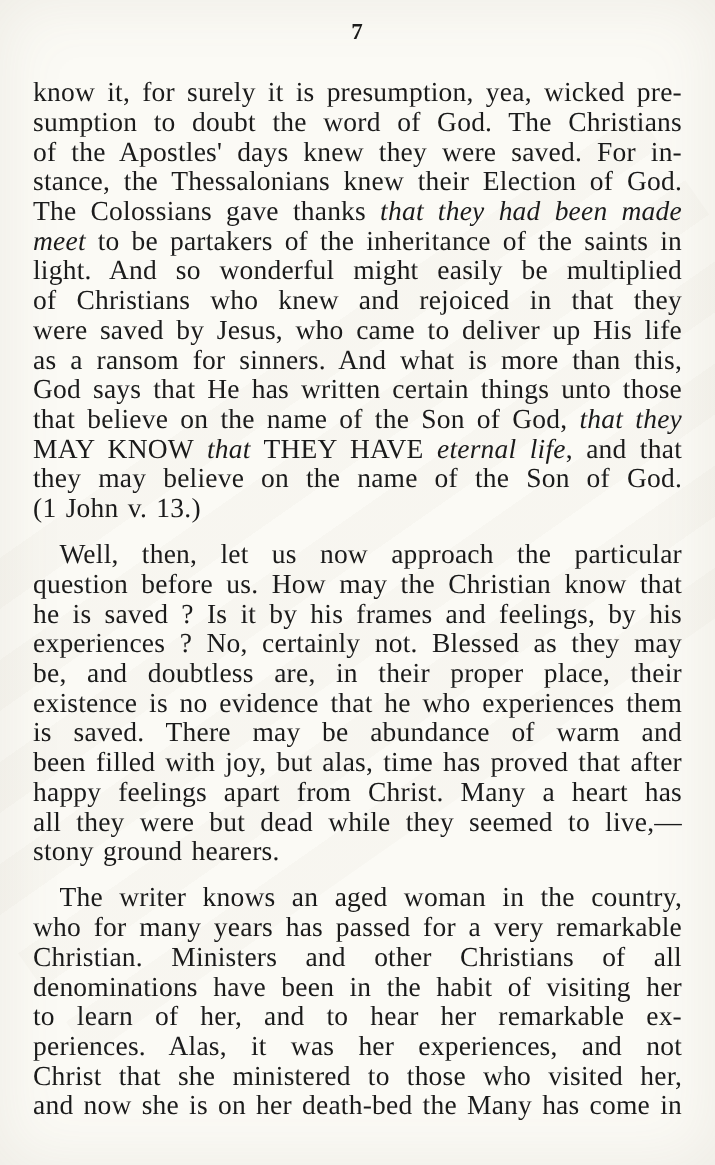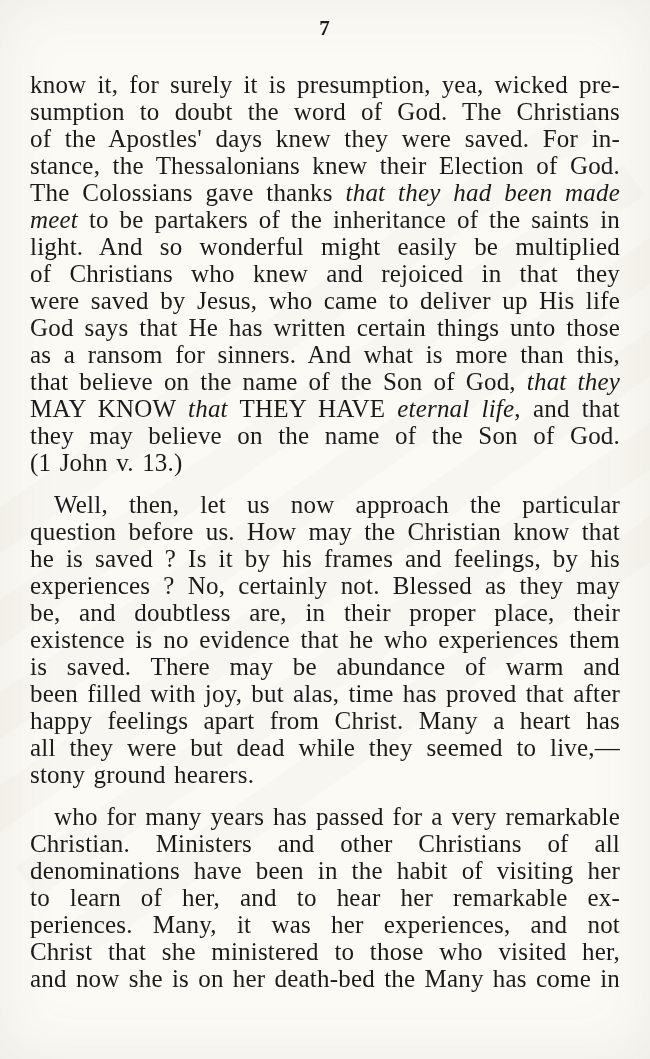--- a/index.html
+++ b/index.html
@@ -79,43 +79,44 @@
       <div class="paragraph">
         <div class="line"><span class="rm">know it, for surely it is presumption, yea, wicked pre-</span></div>
         <div class="line"><span class="rm">sumption to doubt the word of God.  The Christians</span></div>
         <div class="line"><span class="rm">of the Apostles' days knew they were saved.  For in-</span></div>
         <div class="line"><span class="rm">stance, the Thessalonians knew their Election of God.</span></div>
         <div class="line"><span class="rm">The Colossians gave thanks </span><span class="it">that they had been made</span></div>
         <div class="line"><span class="it">meet</span><span class="rm"> to be partakers of the inheritance of the saints in</span></div>
         <div class="line"><span class="rm">light.  And so wonderful might easily be multiplied</span></div>
         <div class="line"><span class="rm">of Christians who knew and rejoiced in that they</span></div>
         <div class="line"><span class="rm">were saved by Jesus, who came to deliver up His life</span></div>
+        <div class="line"><span class="rm">as a ransom for sinners.  And what is more than this,</span></div>
         <div class="line"><span class="rm">God says that He has written certain things unto those</span></div>
-        <div class="line"><span class="rm">as a ransom for sinners.  And what is more than this,</span></div>
         <div class="line"><span class="rm">that believe on the name of the Son of God, </span><span class="it">that they</span></div>
         <div class="line"><span class="rm">MAY KNOW </span><span class="it">that</span><span class="rm"> THEY HAVE </span><span class="it">eternal life</span><span class="rm">, and that</span></div>
         <div class="line"><span class="rm">they may believe on the name of the Son of God.</span></div>
         <div class="line end"><span class="rm">(1 John v. 13.)</span></div>
       </div>
       <div class="paragraph indent">
         <div class="line"><span class="rm">Well, then, let us now approach the particular</span></div>
         <div class="line"><span class="rm">question before us.  How may the Christian know that</span></div>
         <div class="line"><span class="rm">he is saved ?  Is it by his frames and feelings, by his</span></div>
         <div class="line"><span class="rm">experiences ?  No, certainly not.  Blessed as they may</span></div>
         <div class="line"><span class="rm">be, and doubtless are, in their proper place, their</span></div>
         <div class="line"><span class="rm">existence is no evidence that he who experiences them</span></div>
         <div class="line"><span class="rm">is saved.  There may be abundance of warm and</span></div>
         <div class="line"><span class="rm">been filled with joy, but alas, time has proved that after</span></div>
         <div class="line"><span class="rm">happy feelings apart from Christ.  Many a heart has</span></div>
         <div class="line"><span class="rm">all they were but dead while they seemed to live,—</span></div>
         <div class="line end"><span class="rm">stony ground hearers.</span></div>
       </div>
       <div class="paragraph indent">
+        <div class="line"><span class="rm">The writer knows an aged woman in the country,</span></div>
         <div class="line"><span class="rm">who for many years has passed for a very remarkable</span></div>
         <div class="line"><span class="rm">Christian.  Ministers and other Christians of all</span></div>
         <div class="line"><span class="rm">denominations have been in the habit of visiting her</span></div>
         <div class="line"><span class="rm">to learn of her, and to hear her remarkable ex-</span></div>
-        <div class="line"><span class="rm">periences.  Many, it was her experiences, and not</span></div>
+        <div class="line"><span class="rm">periences.  Alas, it was her experiences, and not</span></div>
         <div class="line"><span class="rm">Christ that she ministered to those who visited her,</span></div>
         <div class="line"><span class="rm">and now she is on her death-bed the Many has come in</span></div>
       </div>
     </div>
 </div>
 
 </body></html>

